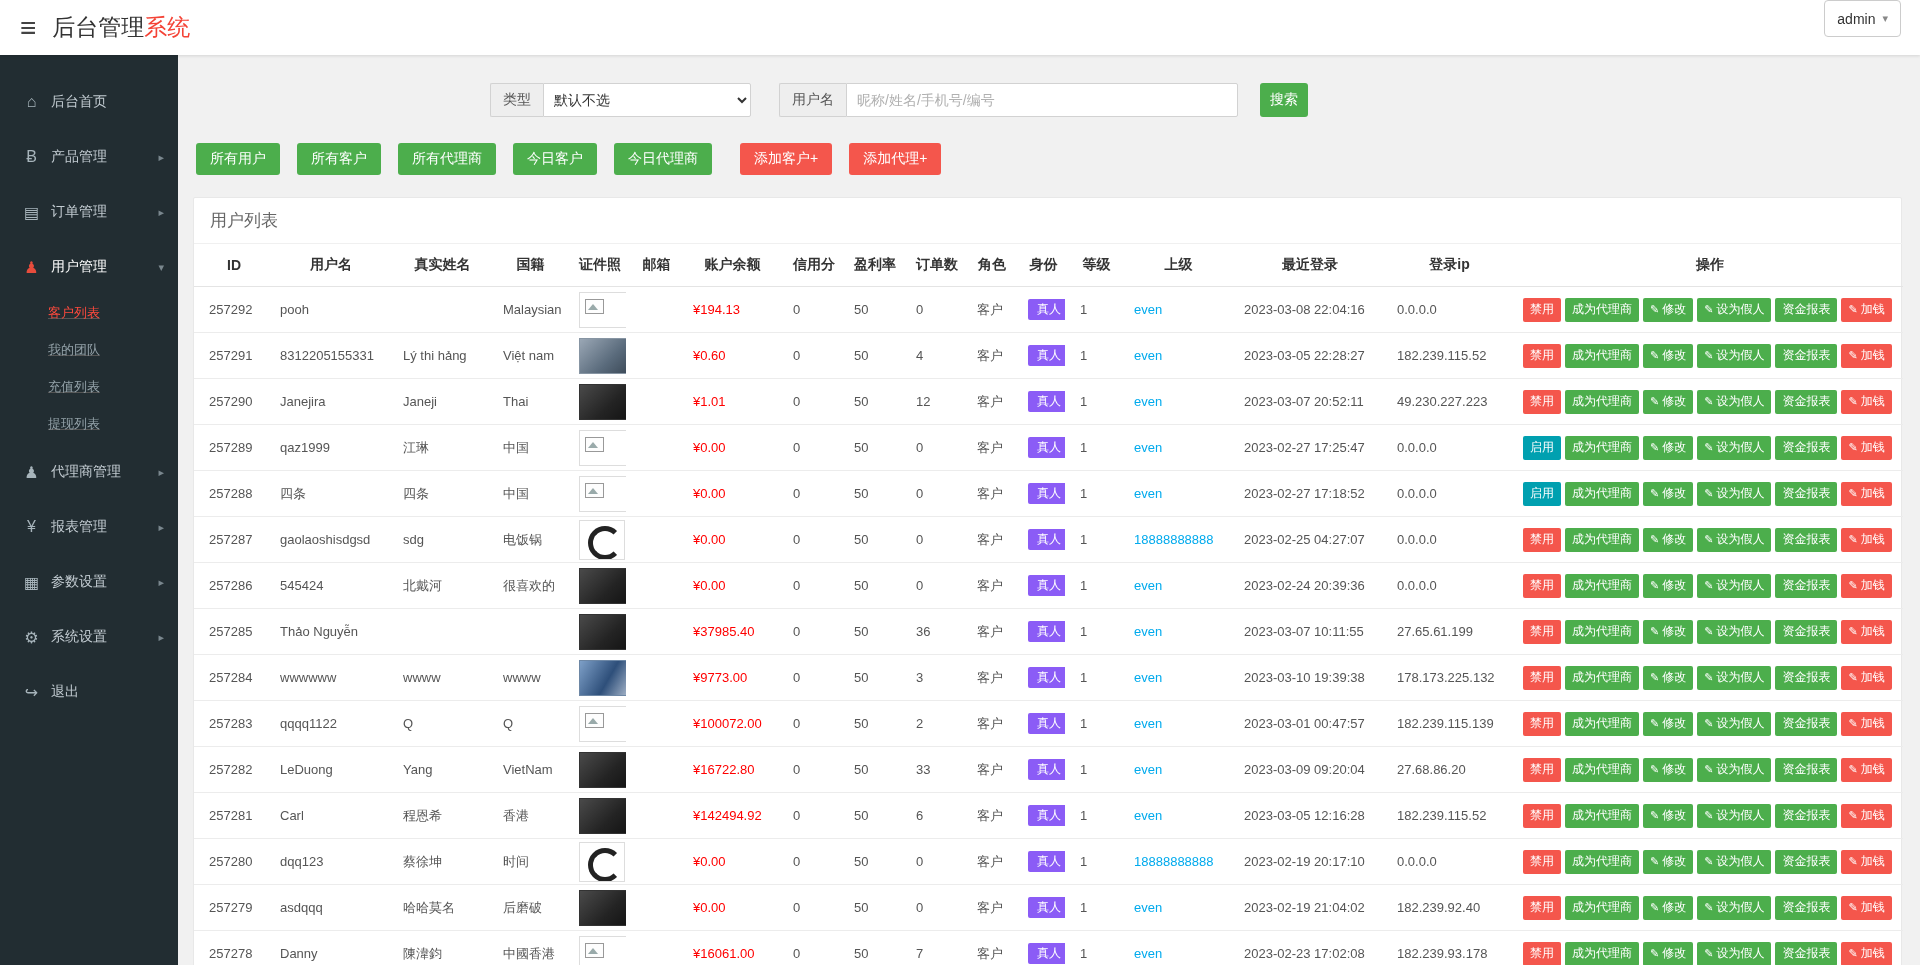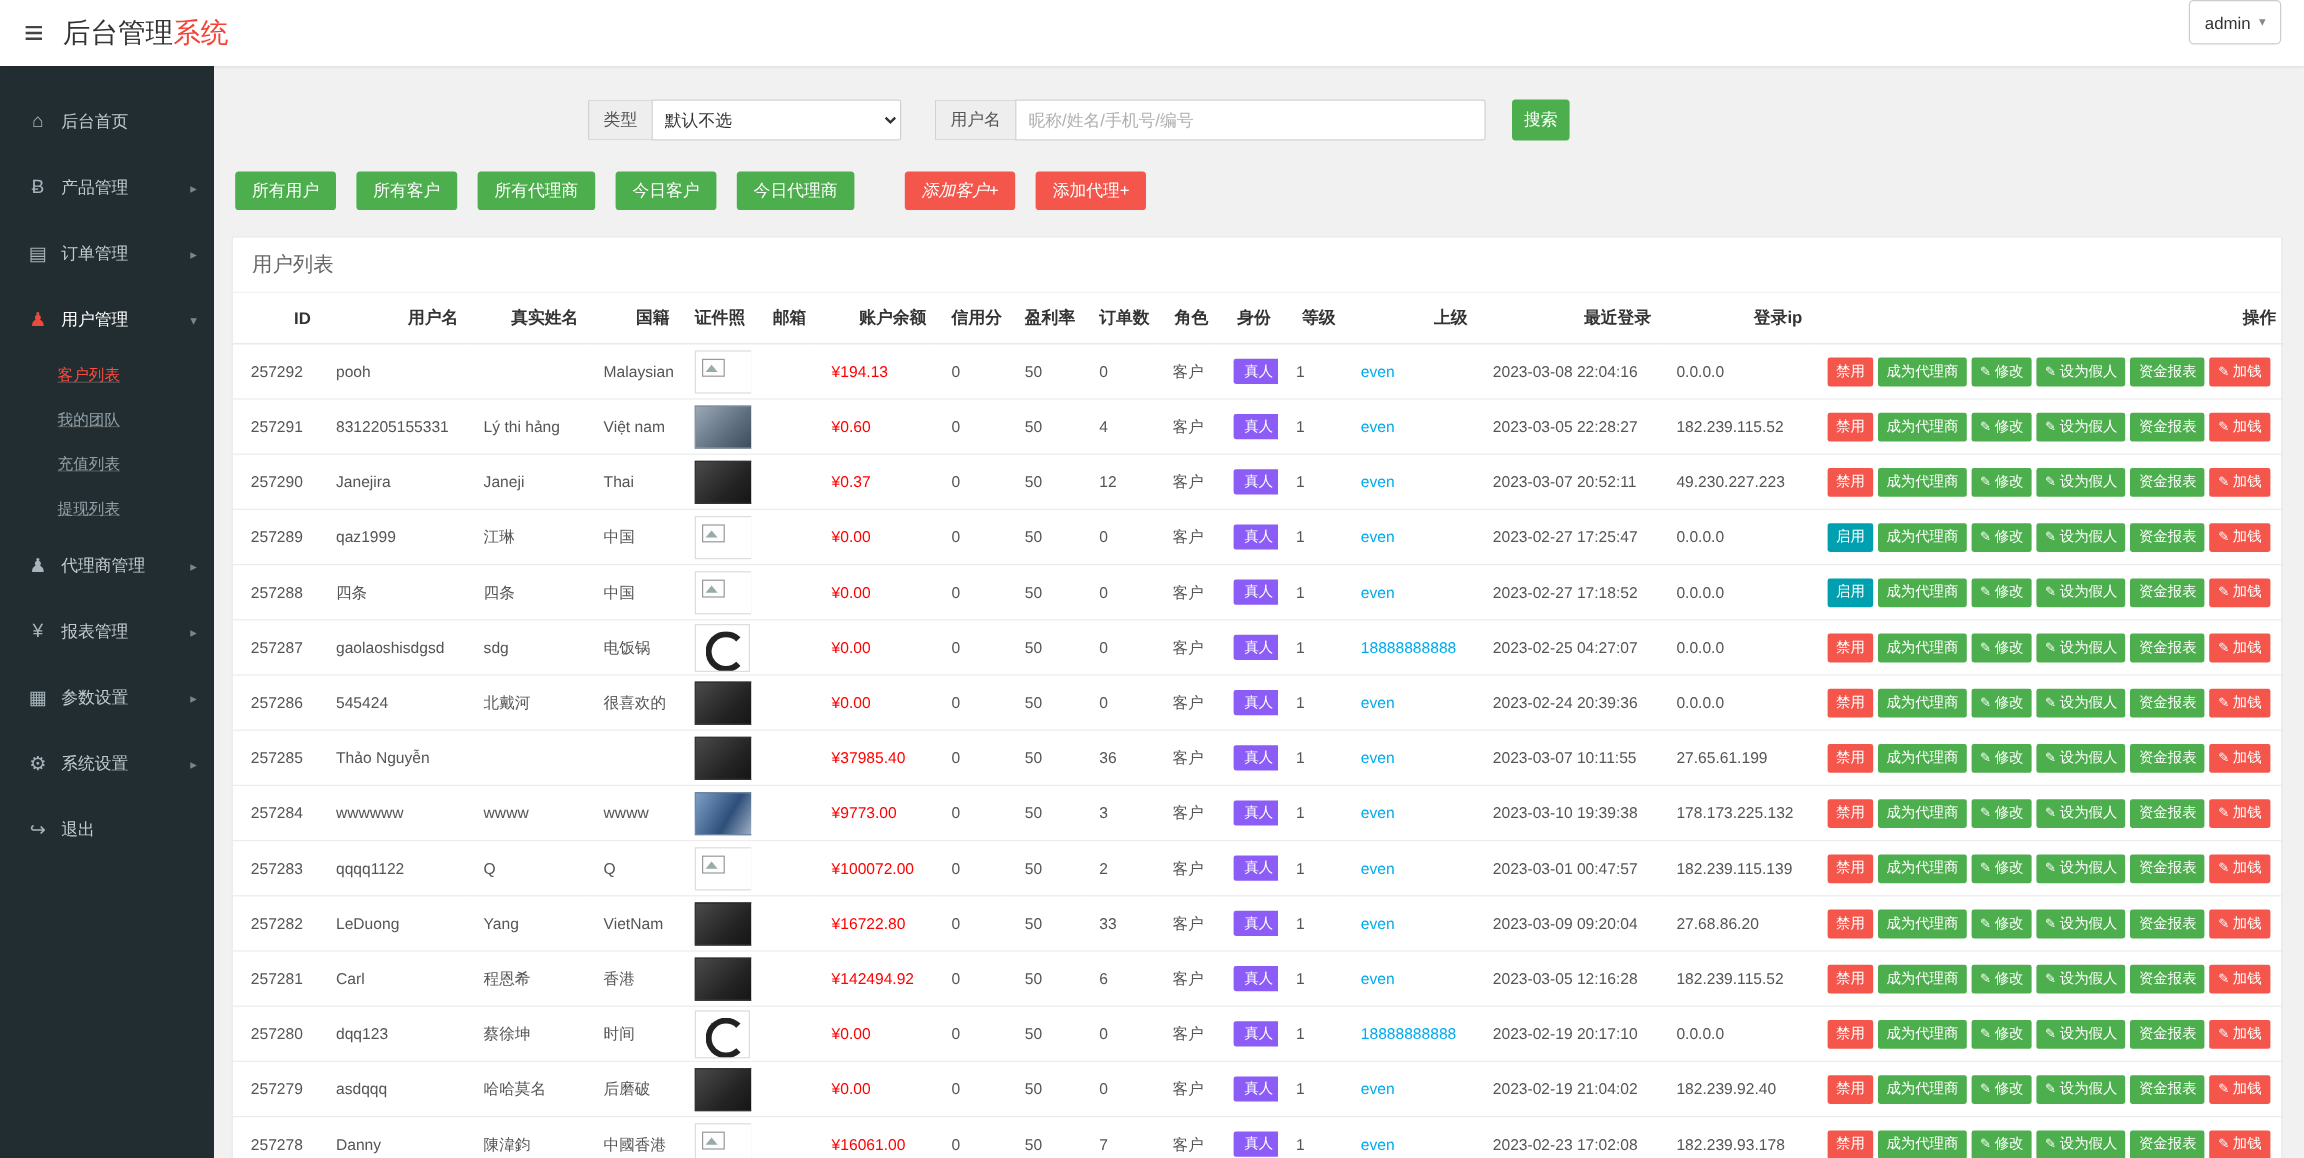--- a/index.html
+++ b/index.html
@@ -53,27 +53,27 @@
   .username-input::placeholder { color:#b0b0b0; }
   .search-btn { margin-left:22px; width:48px; height:34px; background:#4cae4c; color:#fff;
     border:none; border-radius:3px; font-size:14px; cursor:pointer; }
 
   
   .toolbar { margin:26px 0 0 18px; display:flex; align-items:center; }
   .tbtn { height:32px; padding:0 14px; border:none; border-radius:3px; color:#fff;
     font-size:14px; cursor:pointer; margin-right:17px; white-space:nowrap; }
   .bg-green { background:#4cae4c; }
   .bg-red { background:#f4564c; }
-  .gap { margin-left:25px;font-style:italic; }
+  .gap { margin-left:11px; }
 
   
   .panel { background:#fff; margin:22px 18px 0 15px; border:1px solid #e8e8e8; border-radius:2px; }
   .panel-title { padding:11px 16px; font-size:17px; color:#666; }
   table { width:100%; border-collapse:collapse; table-layout:fixed; }
-  th { text-align:right; font-size:14px; color:#333; font-weight:bold; height:43px;
+  th { text-align:center; font-size:14px; color:#333; font-weight:bold; height:43px;
     padding:0 6px 0 15px; border-top:1px solid #f0f0f0; border-bottom:1px solid #e4e4e4;
     white-space:nowrap; overflow:hidden; }
   td { height:46px; padding:0 6px 0 15px; font-size:13px; color:#555;
     border-bottom:1px solid #ececec; white-space:nowrap; overflow:hidden; }
   td.money { color:#ff0000; }
   .link { color:#01aaed; cursor:pointer; }
   .badge { display:inline-block; background:#8b5cf6; color:#fff; font-size:12px;
     padding:3px 9px; border-radius:2px; line-height:1.2; }
 
   
@@ -308,21 +308,21 @@
           </tr>
           <tr>
             <td>257290</td>
             <td>Janejira</td>
             <td>Janeji</td>
             <td>Thai</td>
             <td>
               <div class="photo dark"></div>
             </td>
             <td></td>
-            <td class="money">¥0.37</td>
+            <td class="money">¥1.01</td>
             <td>0</td>
             <td>50</td>
             <td>12</td>
             <td>客户</td>
             <td><span class="badge">真人</span></td>
             <td>1</td>
             <td><span class="link">even</span></td>
             <td>2023-03-07 20:52:11</td>
             <td>49.230.227.223</td>
             <td><button class="abtn a-red">

